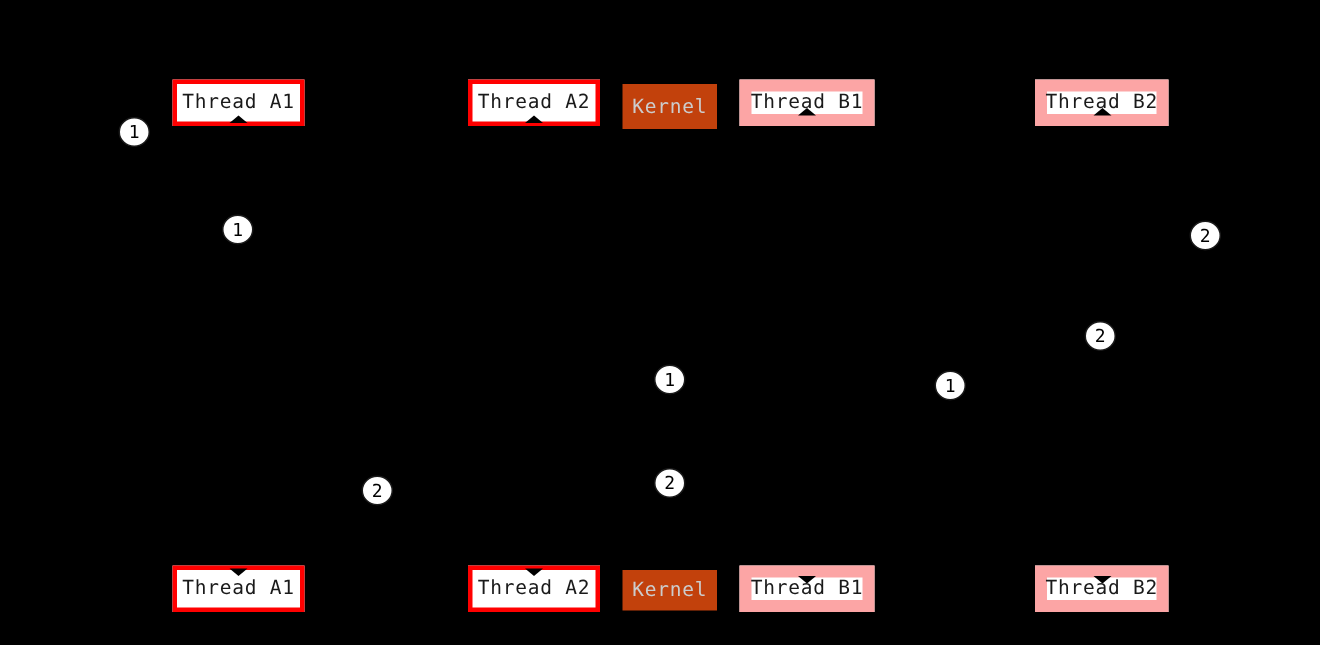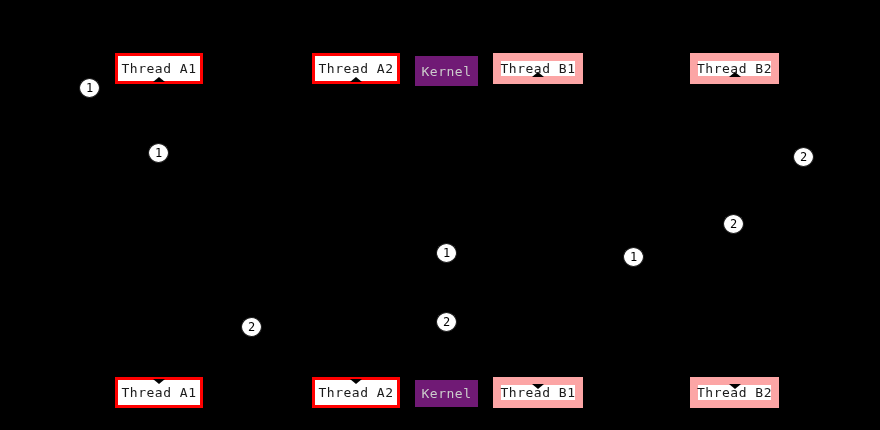--- a/index.html
+++ b/index.html
@@ -24,21 +24,21 @@
     justify-content: center;
     font-size: 13px;
     letter-spacing: 0.5px;
     color: #1a1a1a;
     white-space: nowrap;
   }
   .actor.red  { border: 3px solid #ff0000; }
   .actor.blue { border: 8px solid #fca5a5; }
   .actor.kernel {
     border: none;
-    background: #701a75;
+    background: #c2410c;
     color: #cccccc;
   }
   .notch {
     position: absolute;
     left: 50%;
     transform: translateX(-50%);
     width: 0;
     height: 0;
     border-left: 6px solid transparent;
     border-right: 6px solid transparent;

